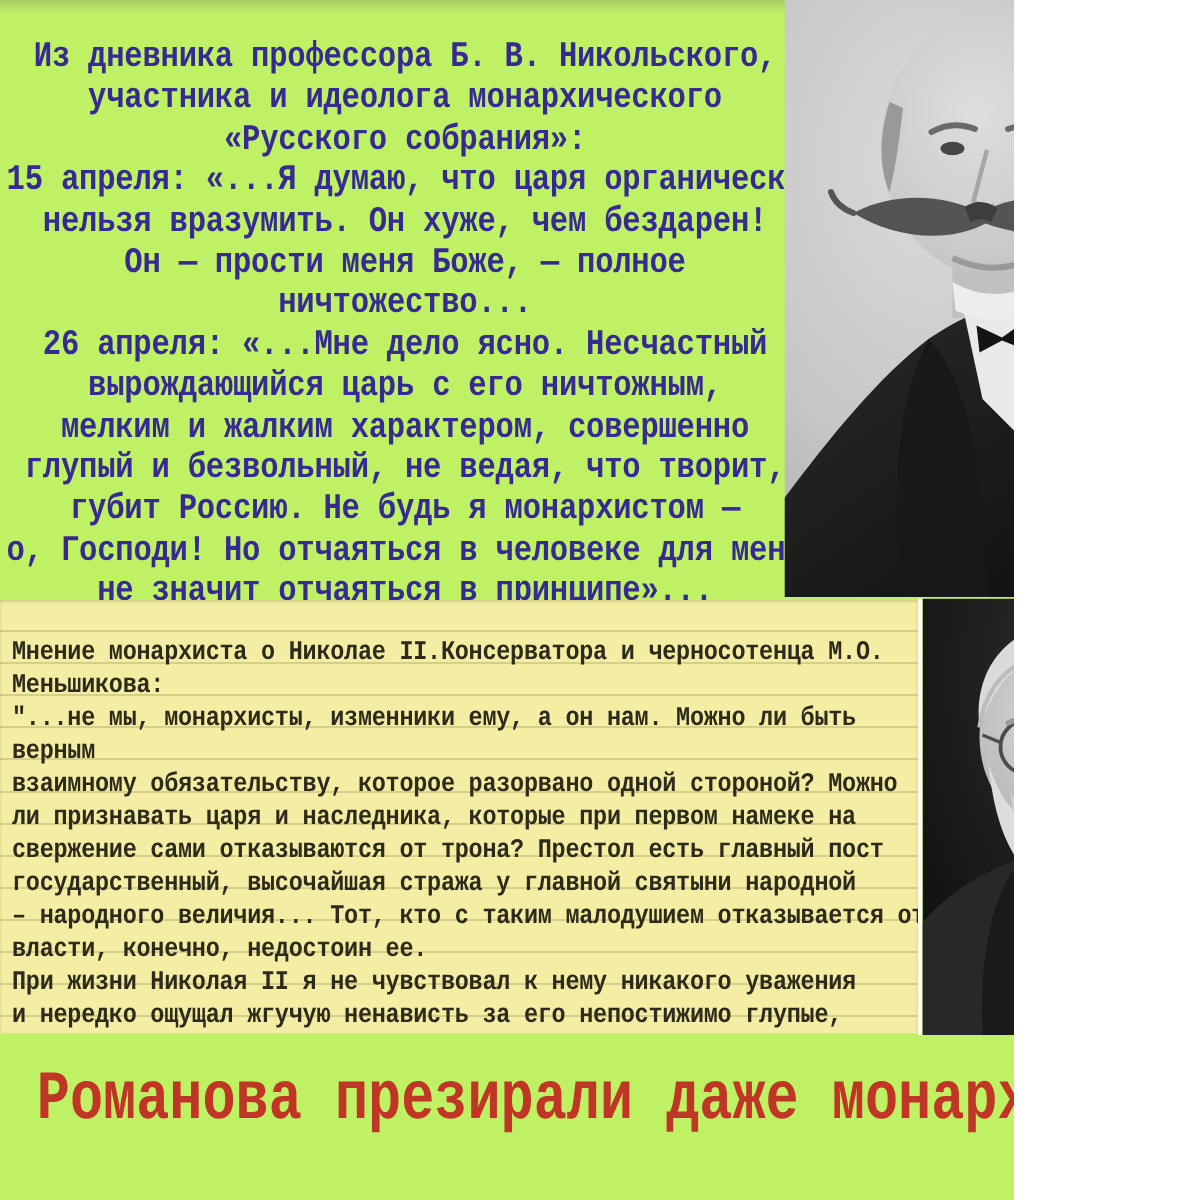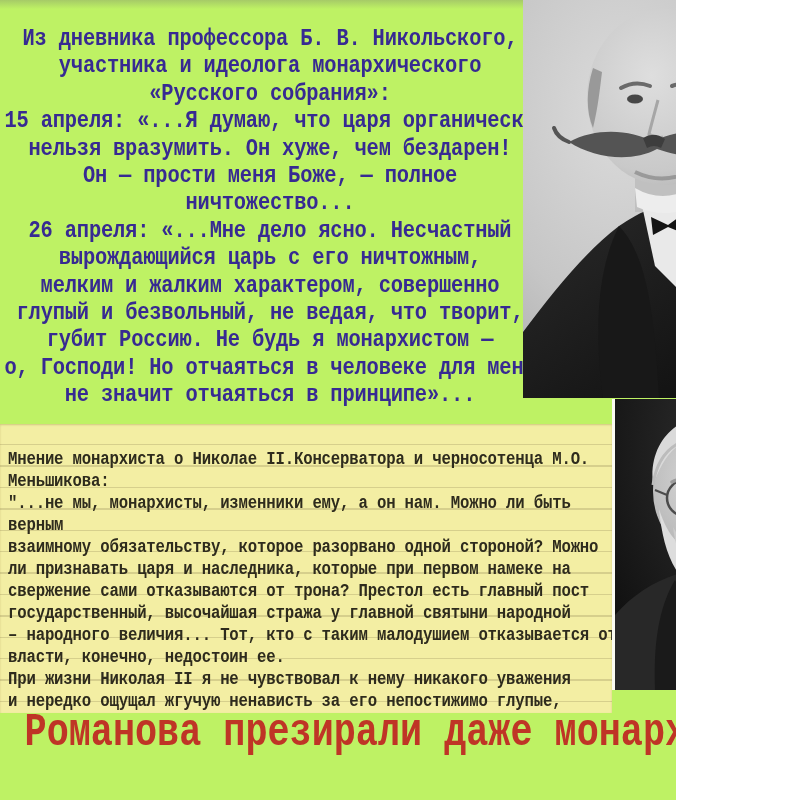--- a/index.html
+++ b/index.html
@@ -22,21 +22,21 @@
     transform:scaleX(.85); transform-origin:center top;
     letter-spacing:-0.2px;
   }
   
   .photo { position:absolute; display:block; }
   .photo-top { left:523px; top:0; width:277px; height:398px; }
   .photo-middle { left:615px; top:399px; width:185px; height:291px; }
   .photo svg { display:block; width:100%; height:100%; }
   
   .note {
-    position:absolute; left:0; top:424px; width:612px; height:289px;
+    position:absolute; left:0; top:400px; width:612px; height:289px;
     background-color:#f3eea3;
     background-image:repeating-linear-gradient(to bottom,
       rgba(0,0,0,0) 0px, rgba(0,0,0,0) 20px,
       #d6cf8c 20px, #d6cf8c 21.4px);
     padding:2px 0 0 8px;
     overflow:hidden;
     box-shadow:inset 0 1px 2px rgba(140,130,60,.35);
   }
   .note-inner {
     width:700px;

